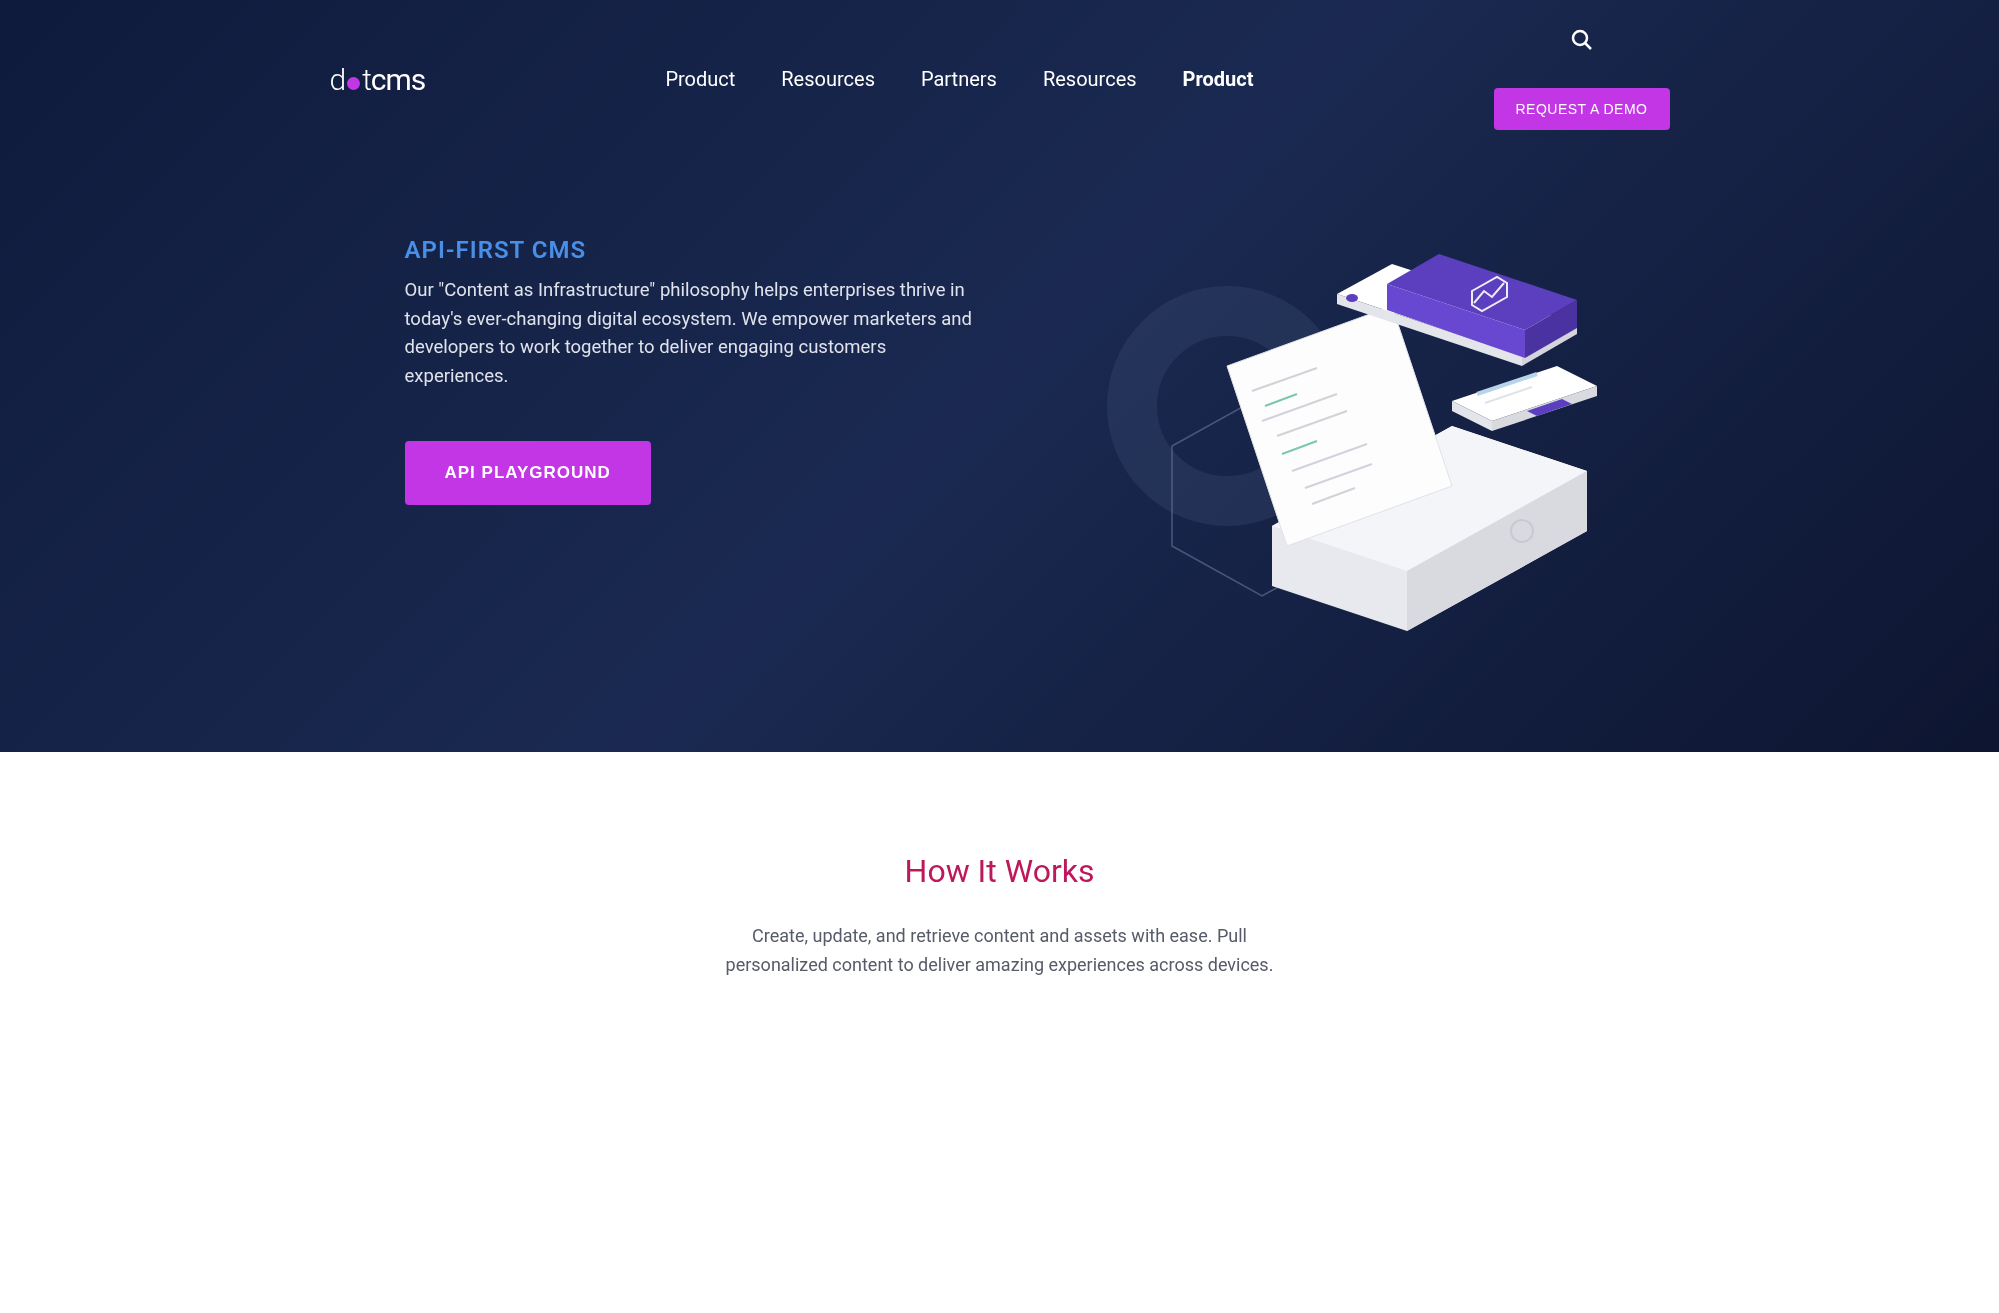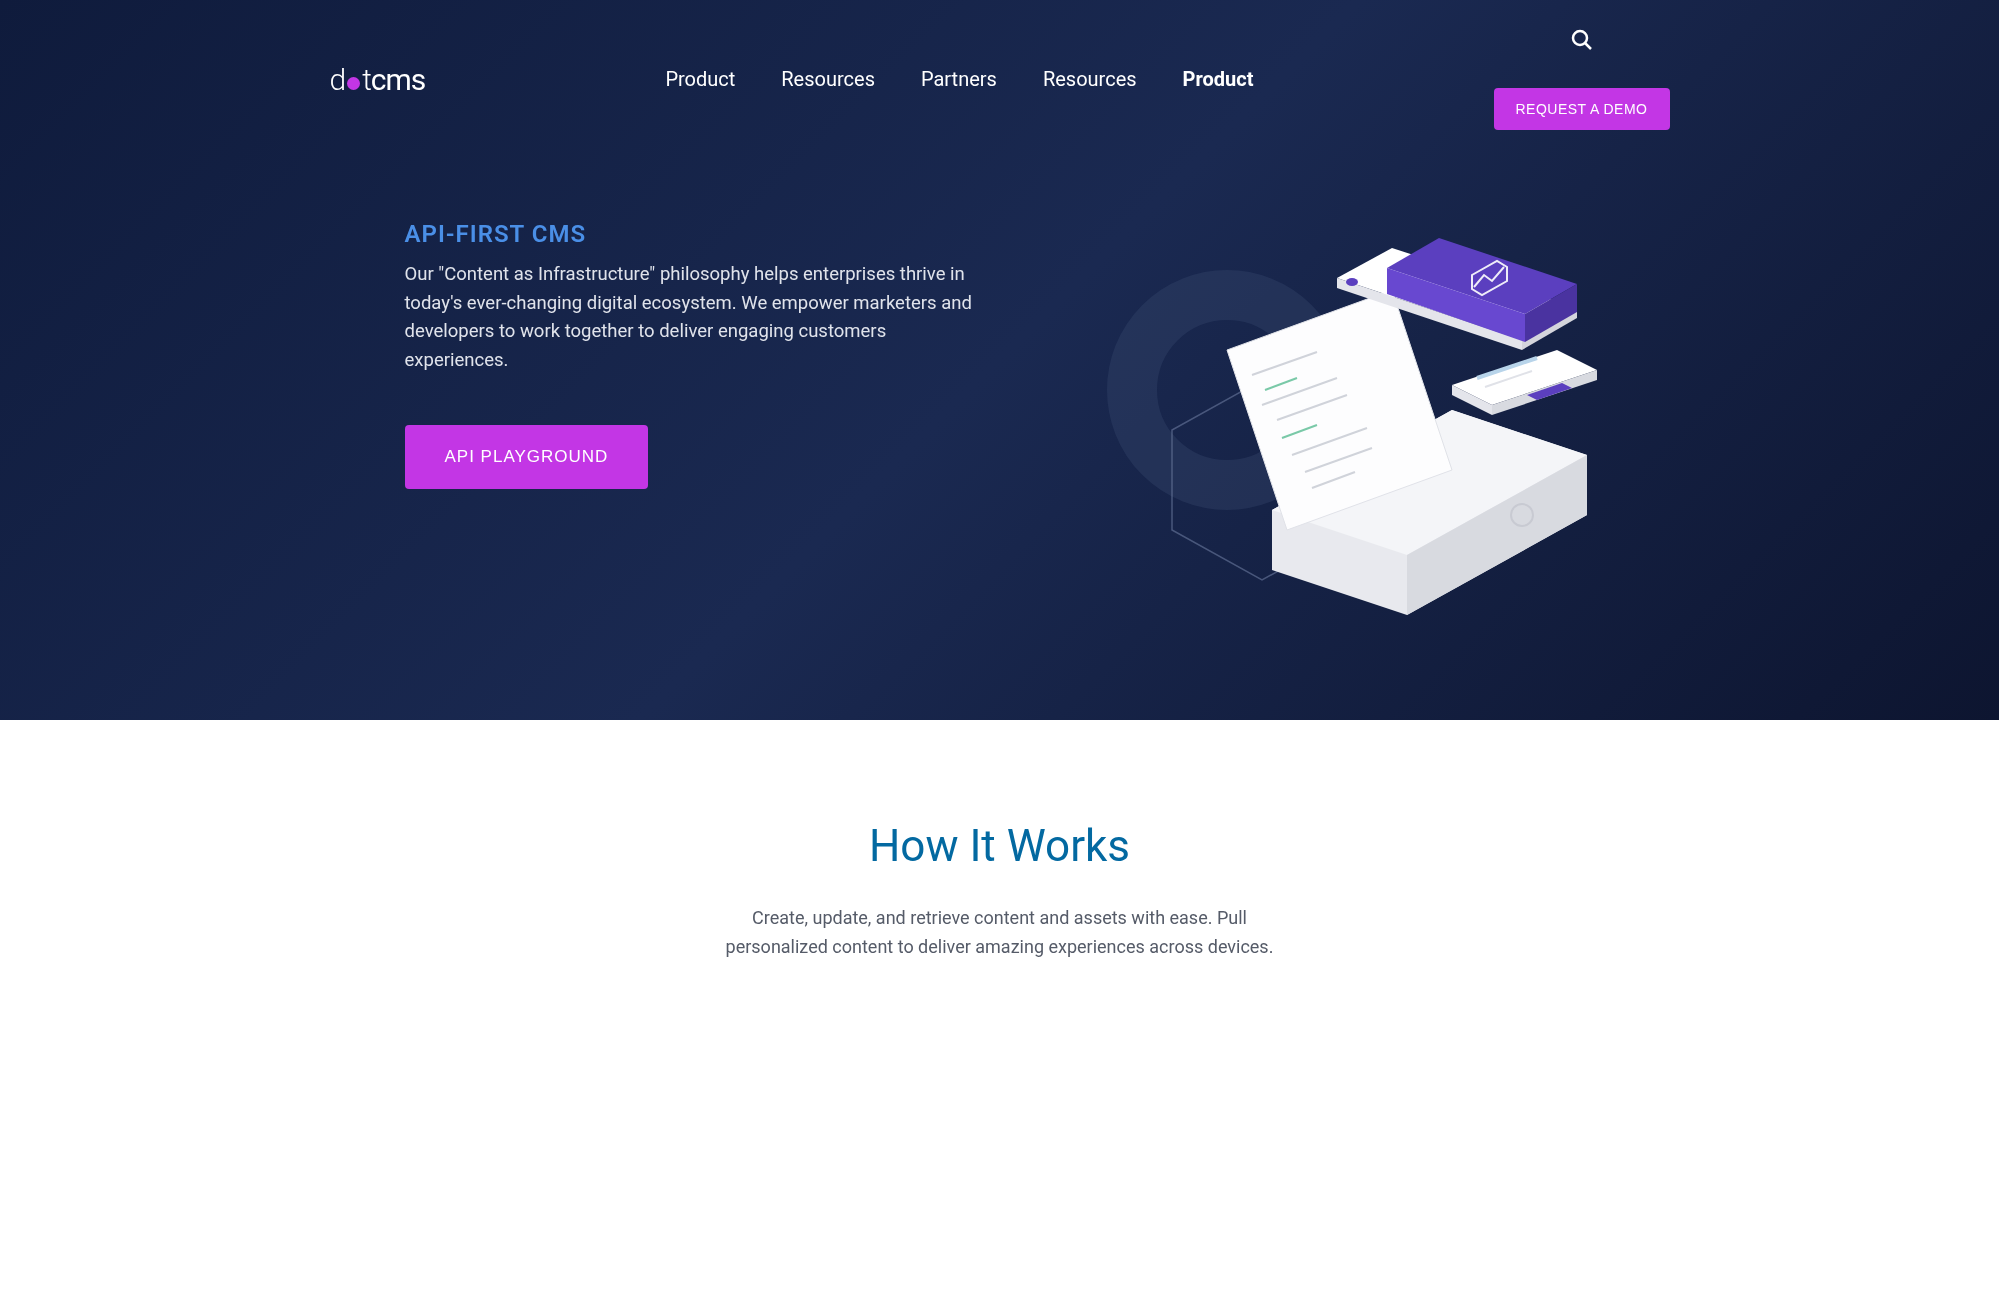--- a/index.html
+++ b/index.html
@@ -103,21 +103,21 @@
       font-size: 14px;
       font-weight: 500;
       letter-spacing: 0.5px;
       border-radius: 4px;
       cursor: pointer;
     }
     
     .hero-content {
       display: flex;
       max-width: 1340px;
-      margin: 0 auto;
+      margin: 16px auto;
       padding: 62px 30px 80px 75px;
       gap: 40px;
       align-items: flex-start;
     }
     
     .hero-text {
       flex: 0 0 590px;
     }
     
     .eyebrow {
@@ -143,21 +143,21 @@
       margin-bottom: 50px;
       max-width: 590px;
     }
     
     .cta-button {
       background: #c336e5;
       color: #fff;
       border: none;
       padding: 22px 40px;
       font-size: 17px;
-      font-weight: 400;
+      font-weight: 700;
       letter-spacing: 1px;
       border-radius: 4px;
       cursor: pointer;
       text-align: right;
     }
     
     .hero-illustration {
       flex: 1;
       position: relative;
       height: 420px;
@@ -166,23 +166,23 @@
       justify-content: center;
     }
     
     .section-two {
       background: #fff;
       padding: 100px 30px 60px;
       text-align: center;
     }
     
     .section-two-title {
-      font-size: 44px;
-      font-weight: 400;
-      color: #0369a1;
+      font-size: 32px;
+      font-weight: 400;
+      color: #be185d;
       margin-bottom: 32px;
     }
     
     .section-two-description {
       font-size: 18px;
       line-height: 1.6;
       color: #555b68;
       max-width: 590px;
       margin: 16px auto;
     }

